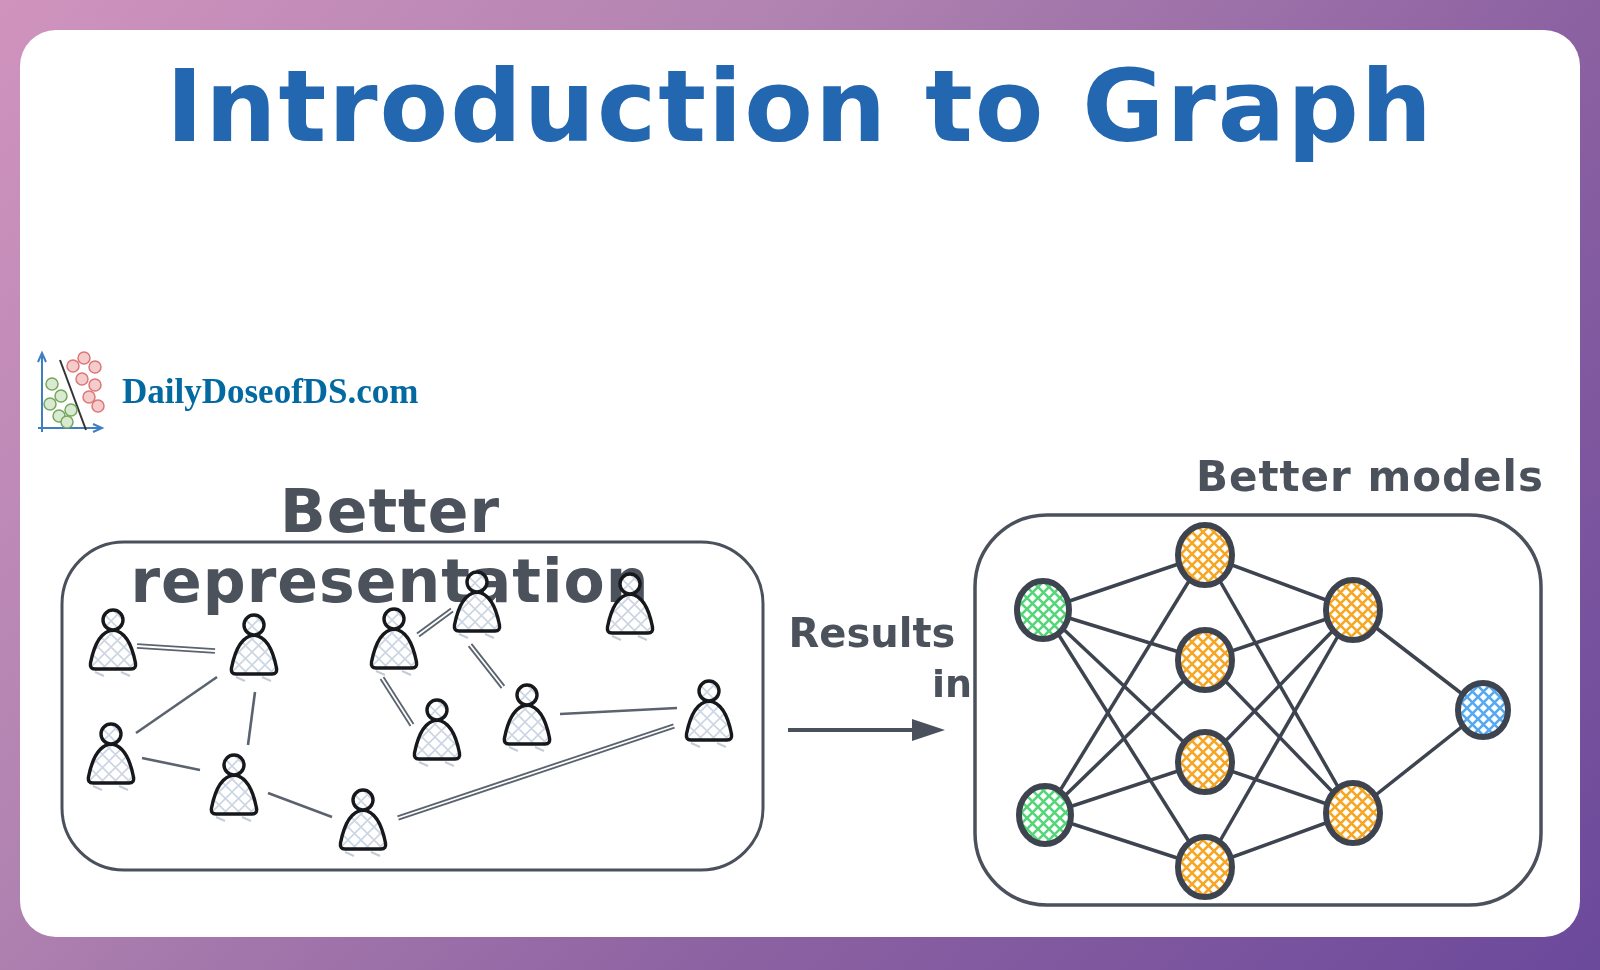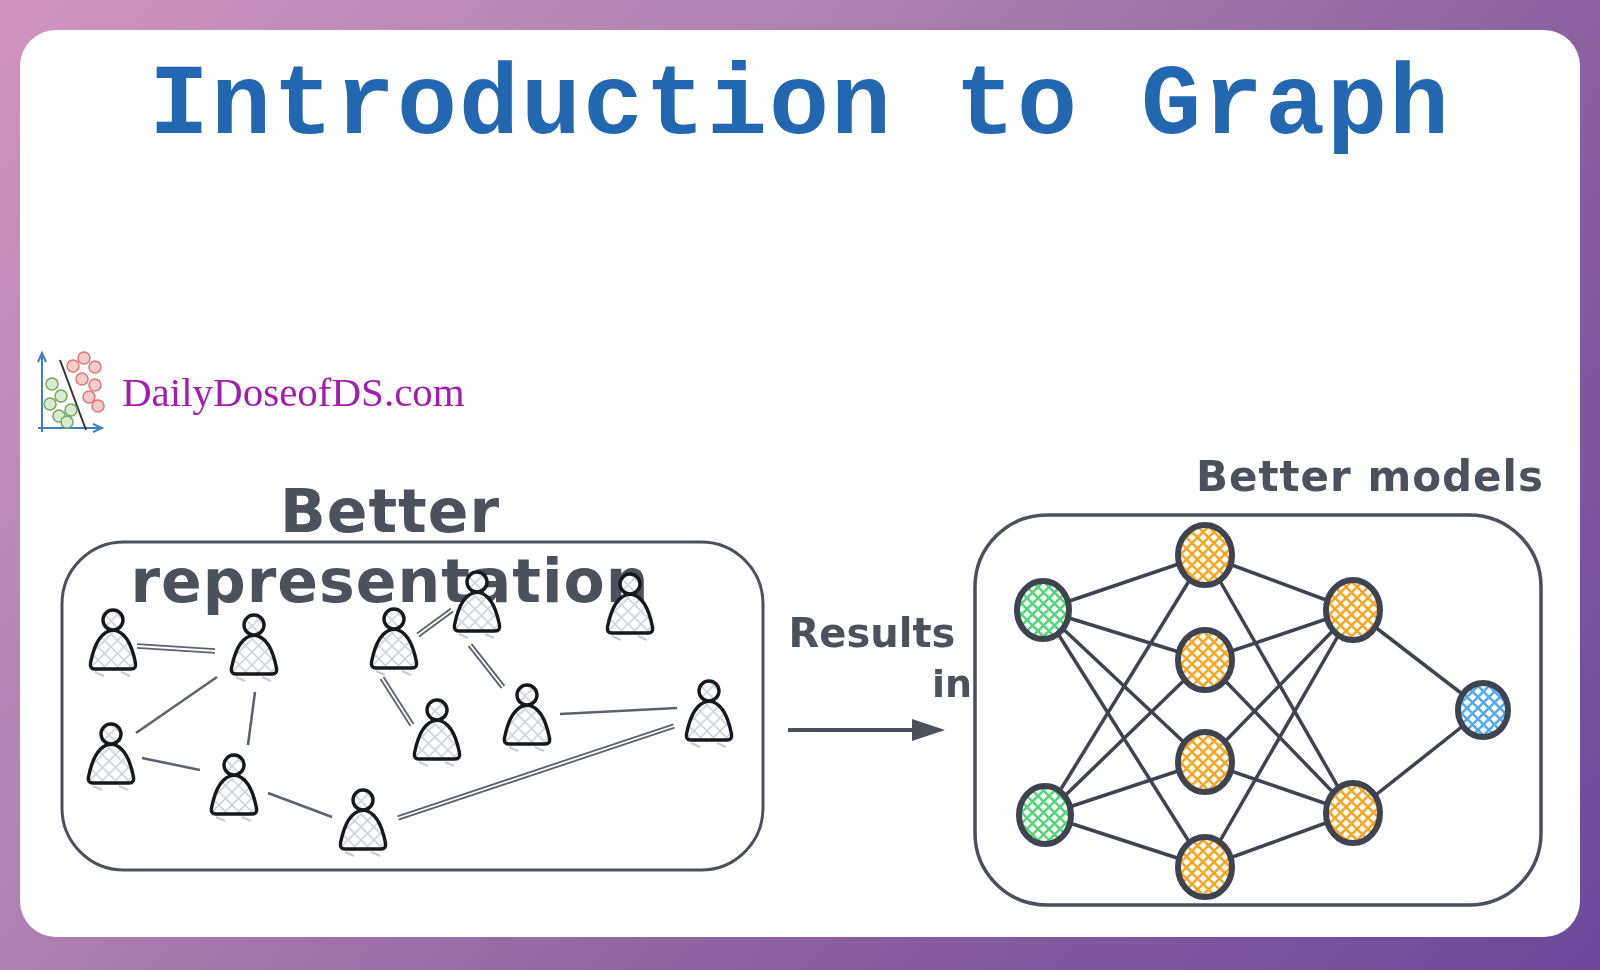--- a/index.html
+++ b/index.html
@@ -1,23 +1,23 @@
 <!DOCTYPE html>
 <html><head>
 <meta charset="utf-8">
 <style>
   html,body{margin:0;padding:0;}
   body{width:1600px;height:970px;overflow:hidden;font-family:"DejaVu Sans",sans-serif;}
   .frame{position:absolute;inset:0;width:1600px;height:970px;
          background:linear-gradient(132deg,#d093be 0%,#b183b1 32%,#8d62a2 64%,#6b499b 100%);}
   .card{position:absolute;left:20px;top:30px;right:20px;bottom:33px;background:#ffffff;border-radius:36px;}
   .title{position:absolute;left:0;top:36px;width:100%;text-align:center;
-         font-weight:bold;font-size:100px;line-height:1.42;color:#2267b0;letter-spacing:2px;font-family:Liberation Mono, monospace;}
+         font-weight:bold;font-size:100px;line-height:1.42;color:#2267b0;letter-spacing:2px;}
   .logo-row{position:absolute;left:30px;top:348px;display:flex;align-items:center;gap:12px;}
-  .brand{font-family:"Liberation Serif","DejaVu Serif",serif;font-weight:normal;font-size:41px;color:#a21caf;}
+  .brand{font-family:"Liberation Serif","DejaVu Serif",serif;font-weight:bold;font-size:35px;color:#0369a1;}
   .panel-label{position:absolute;text-align:center;font-size:60px;font-weight:bold;color:#4b525c;letter-spacing:1px;}
   .label-left{left:40px;top:476px;width:700px;}
   .label-right{left:972px;top:452px;width:572px;font-size:42px;text-align:right;}
   .connector-label{position:absolute;left:772px;width:200px;text-align:center;
                    font-size:40px;font-weight:bold;color:#4b525c;}
   .results{top:610px;text-align:center;}
   .in{top:662px;font-size:38px;text-align:right;}
   svg.abs{position:absolute;}
 </style>
 </head>

